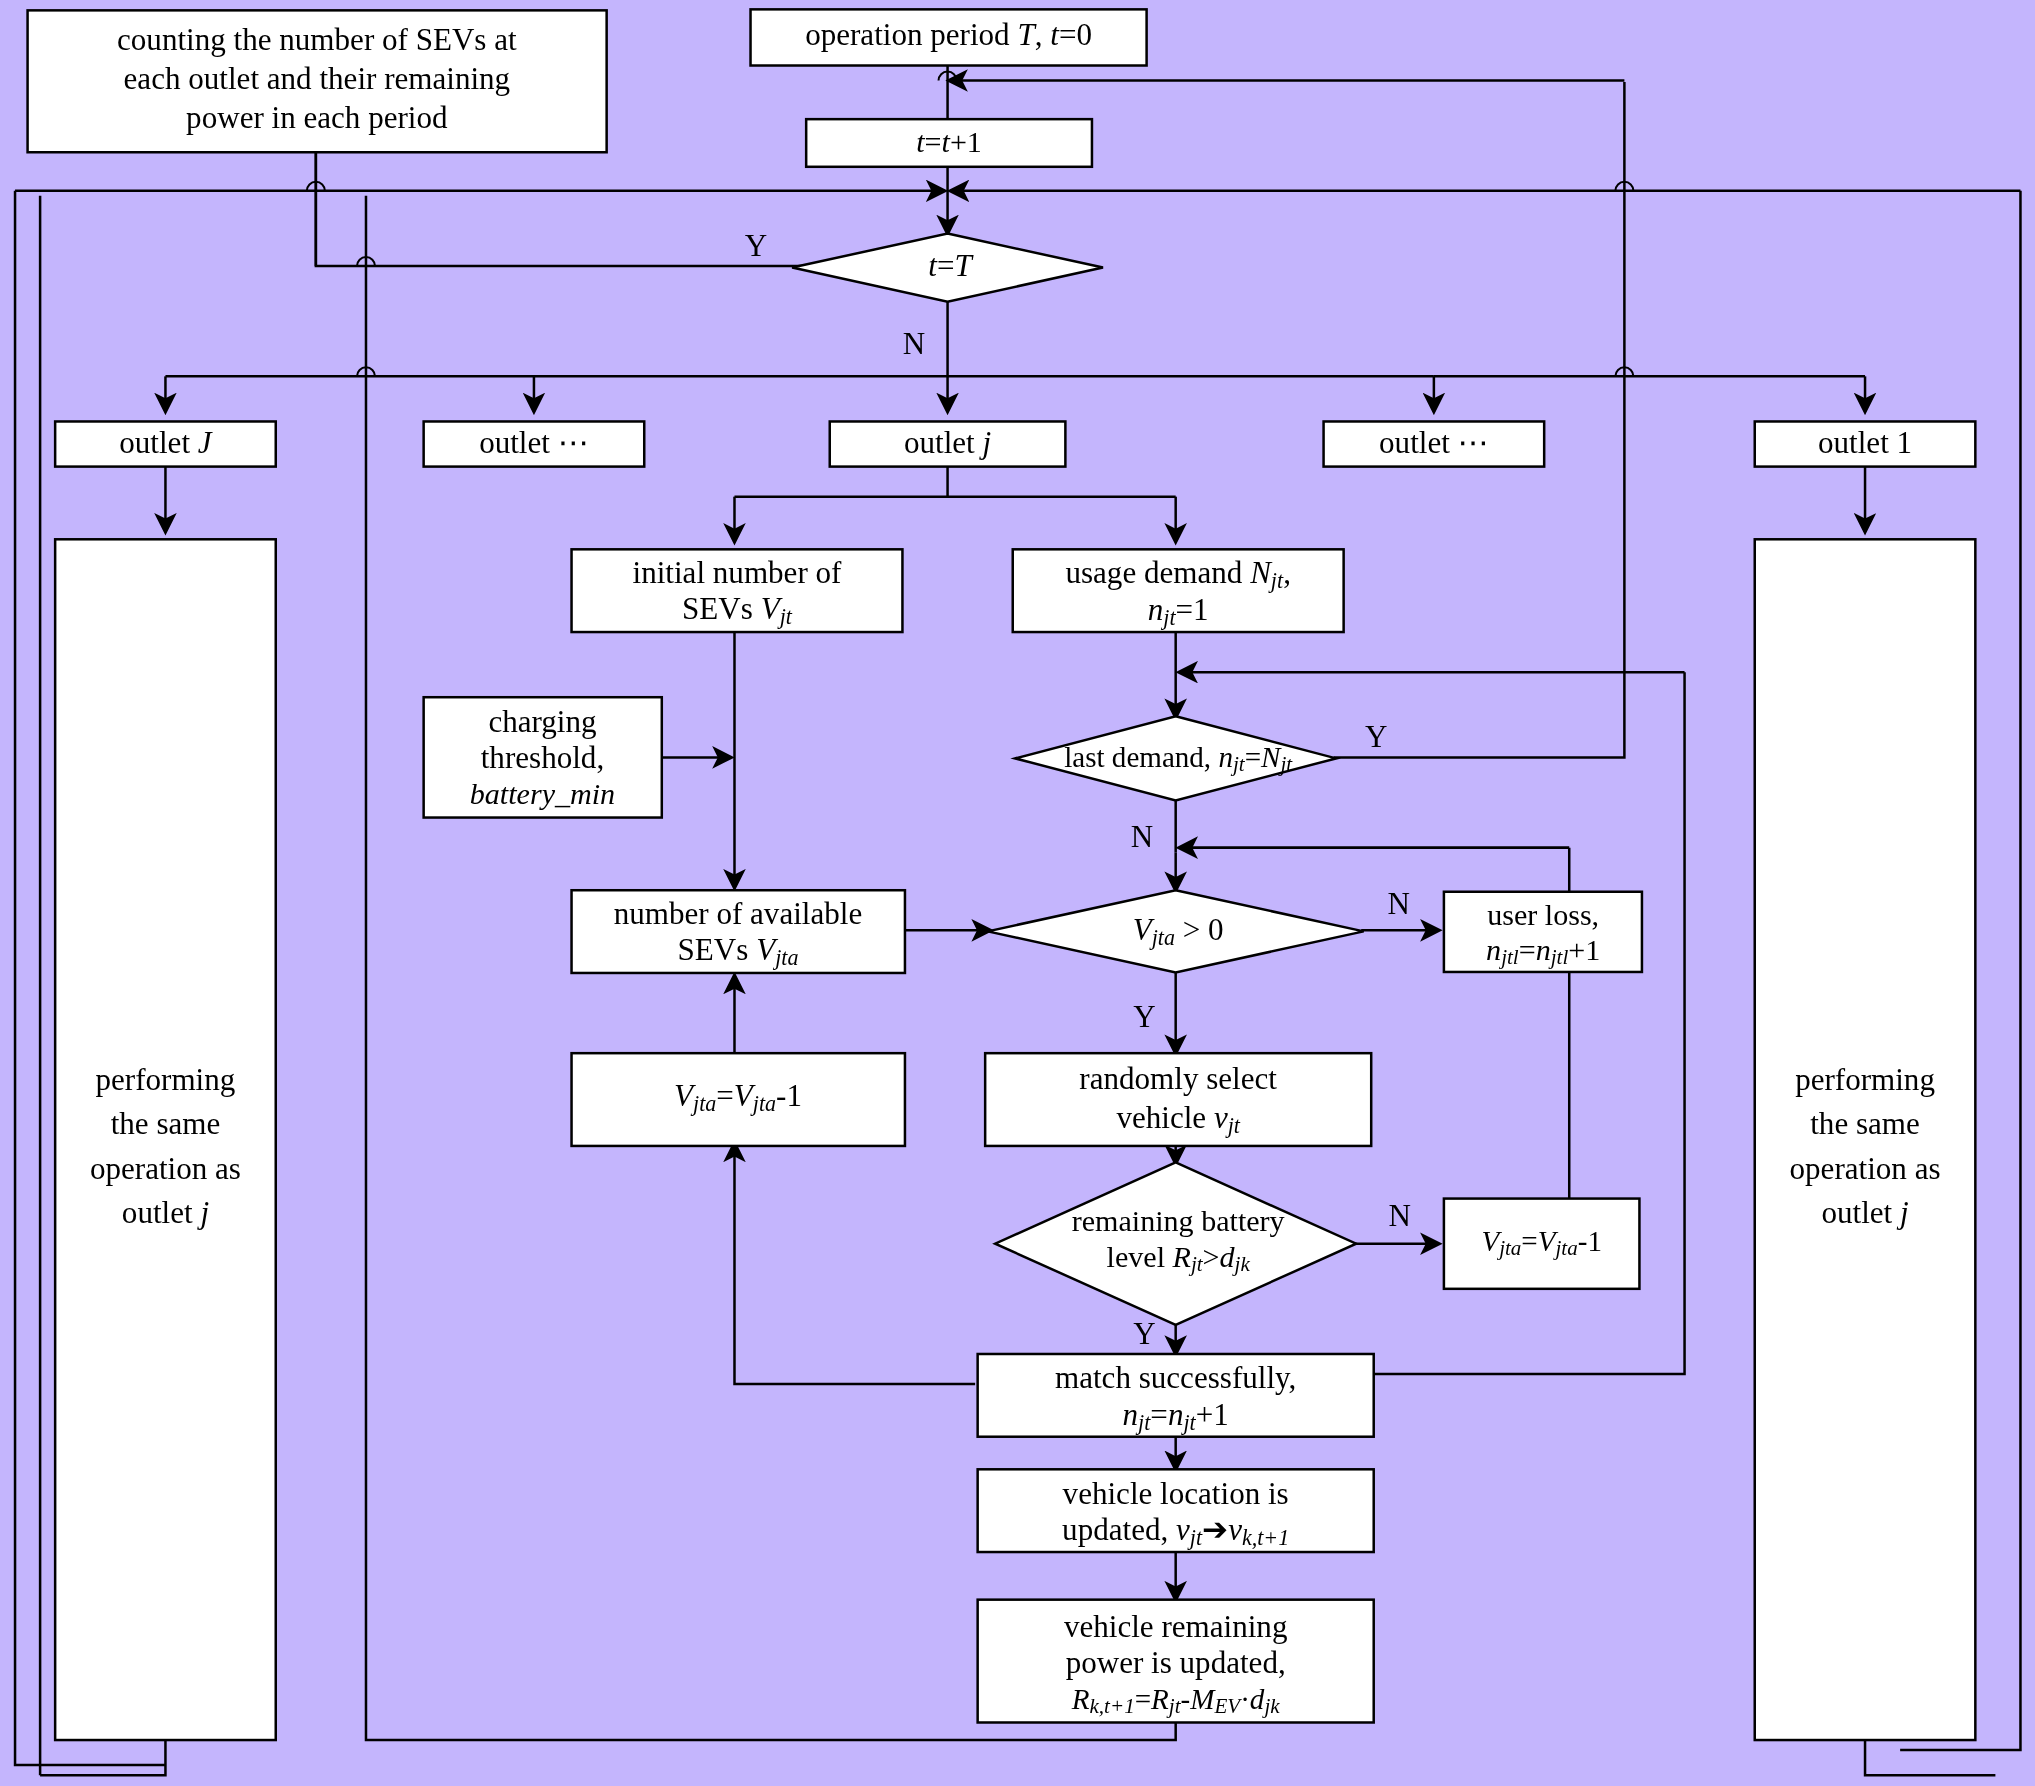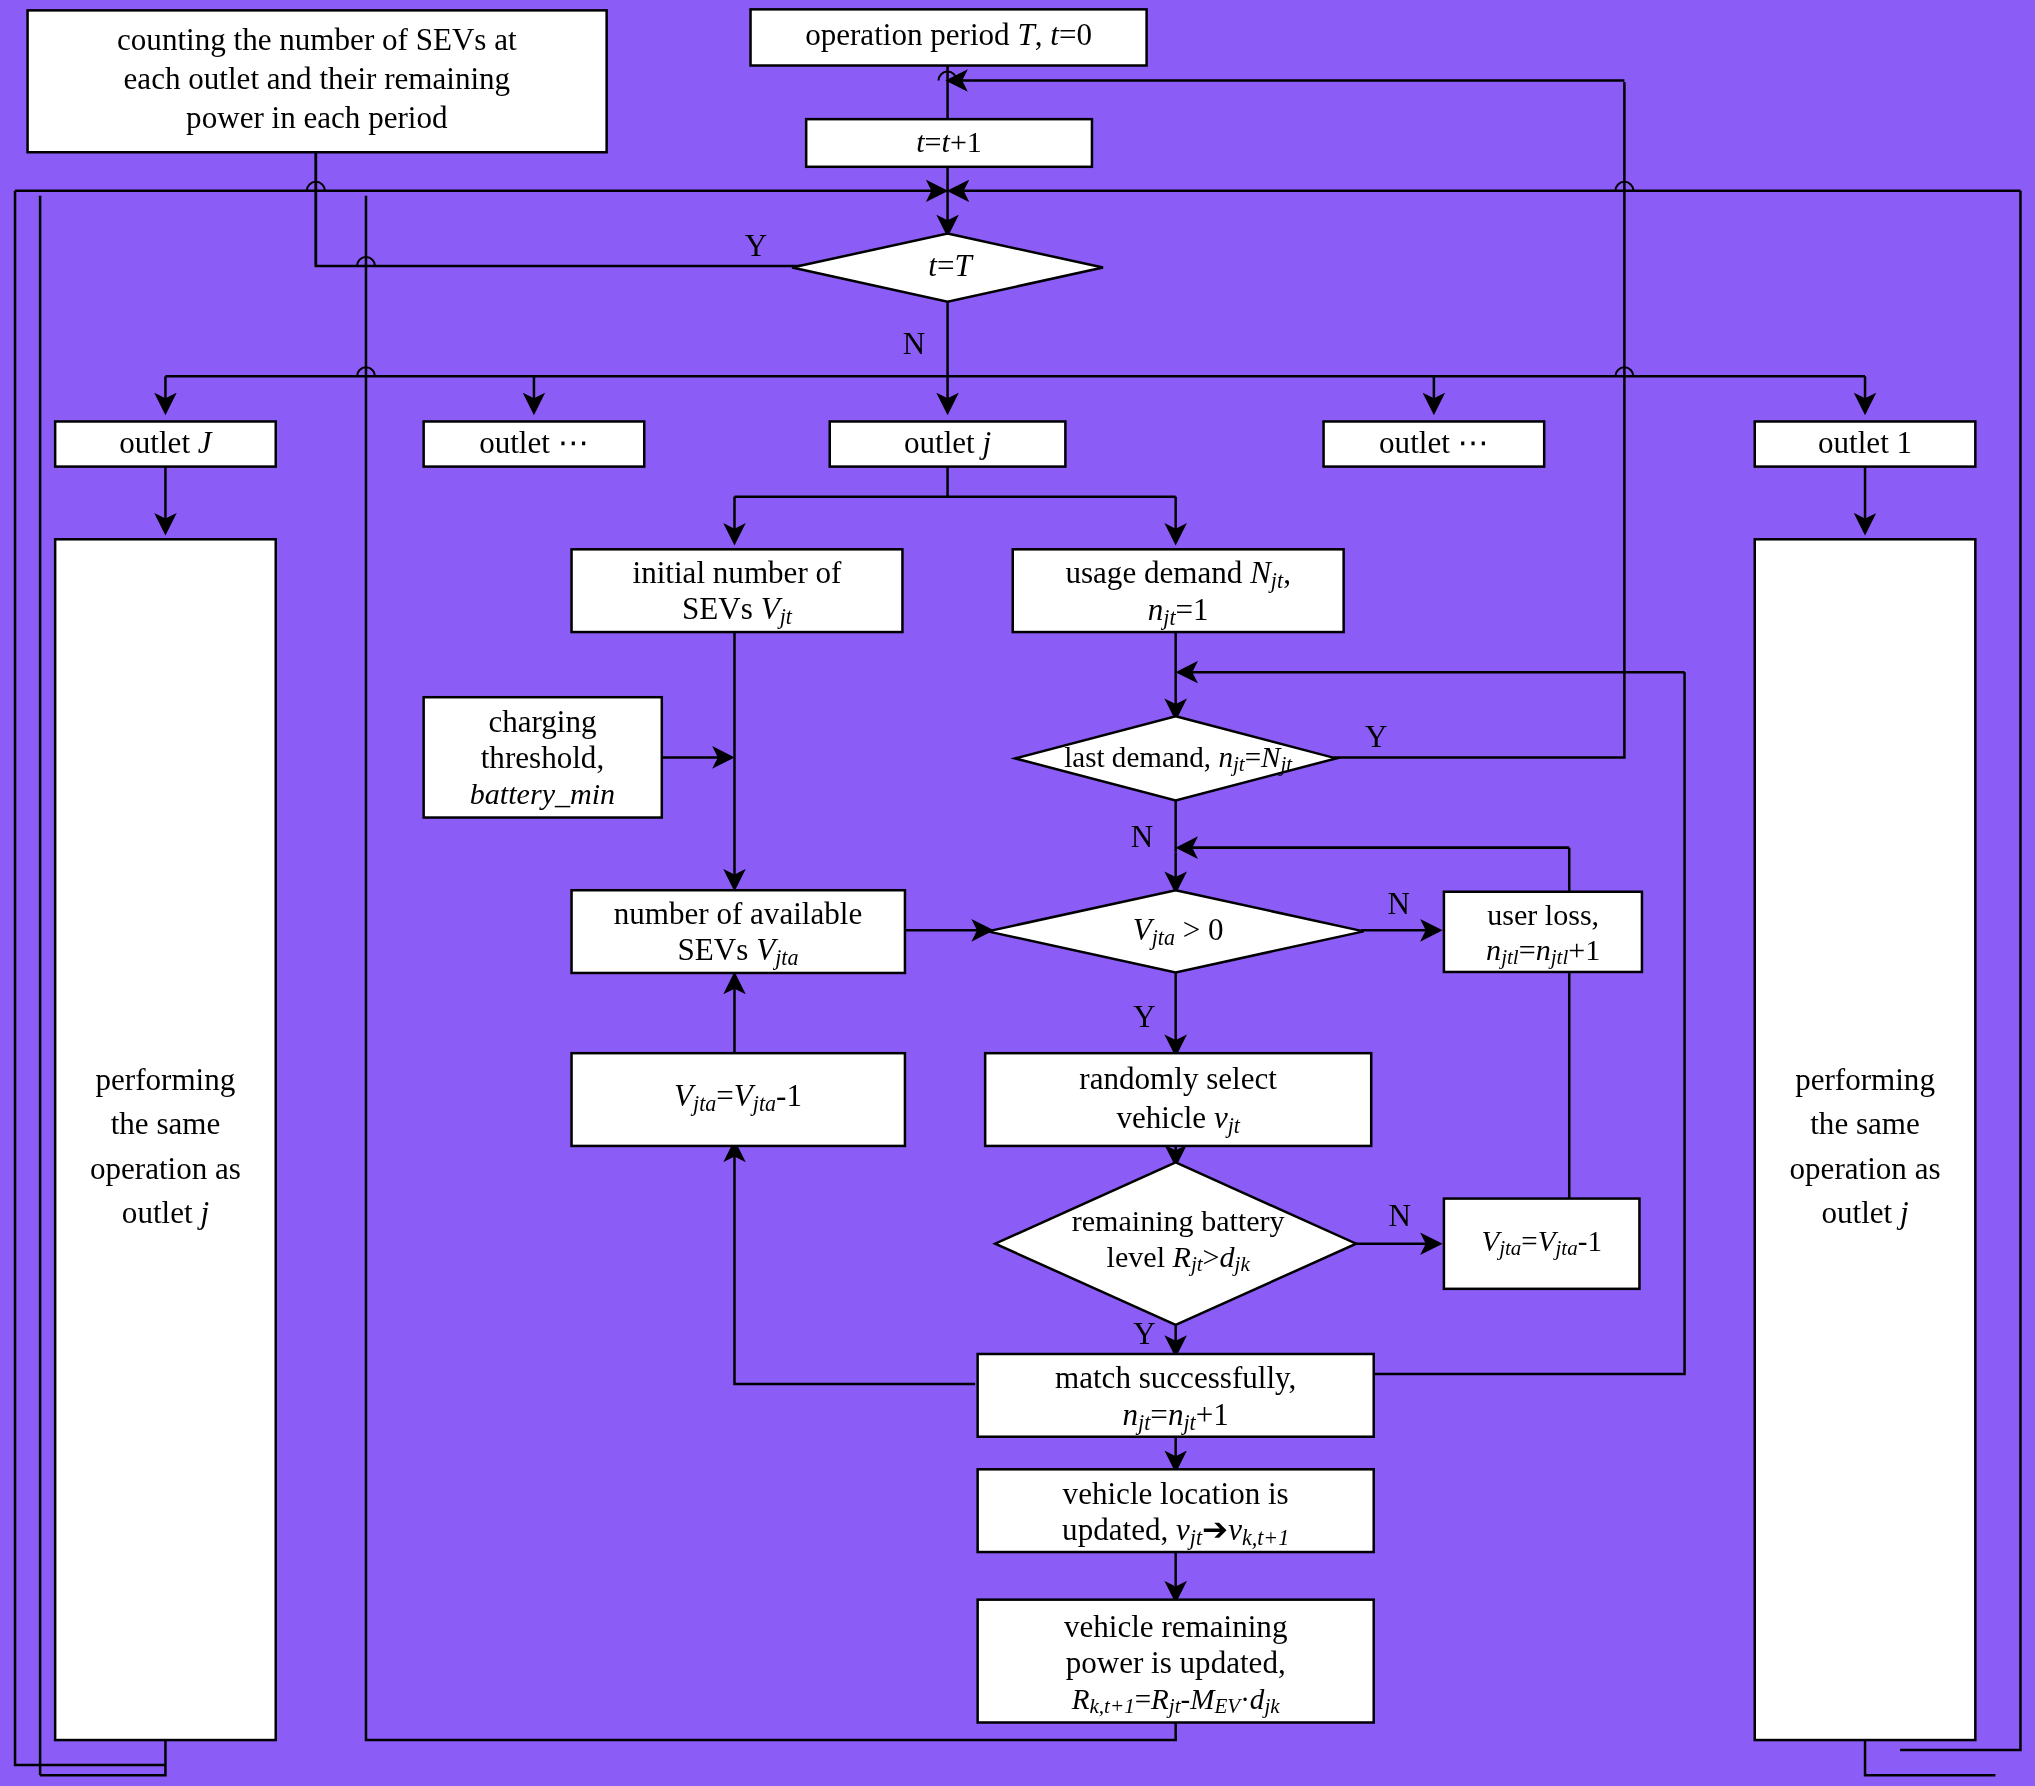--- a/index.html
+++ b/index.html
@@ -1,17 +1,17 @@
 <!DOCTYPE html>
 <html style="font-size:8px"><head>
 <meta charset="utf-8">
 <style>
   html,body{margin:0;padding:0;background:#ffffff;}
   body{font-family:"Liberation Serif", serif;}
-  #stage{position:relative;width:2035px;height:1787px;background:#8b5cf6;overflow:hidden;}
+  #stage{position:relative;width:2035px;height:1787px;background:#c4b5fd;overflow:hidden;}
   svg#fc{position:absolute;left:0;top:0;width:2035px;height:1787px;}
   .node-text{font-family:"Liberation Serif", serif;fill:#000;text-anchor:middle;dominant-baseline:middle;}
   .lbl{font-family:"Liberation Serif", serif;fill:#000;text-anchor:middle;}
   .it{font-style:italic;}
   .box{fill:#fff;stroke:#000;stroke-width:5;}
   .dia{fill:#fff;stroke:#000;stroke-width:5;}
   .ln{stroke:#000;stroke-width:5;fill:none;}
   .ln-thin{stroke:#000;stroke-width:4;fill:none;}
 </style>
 </head>

